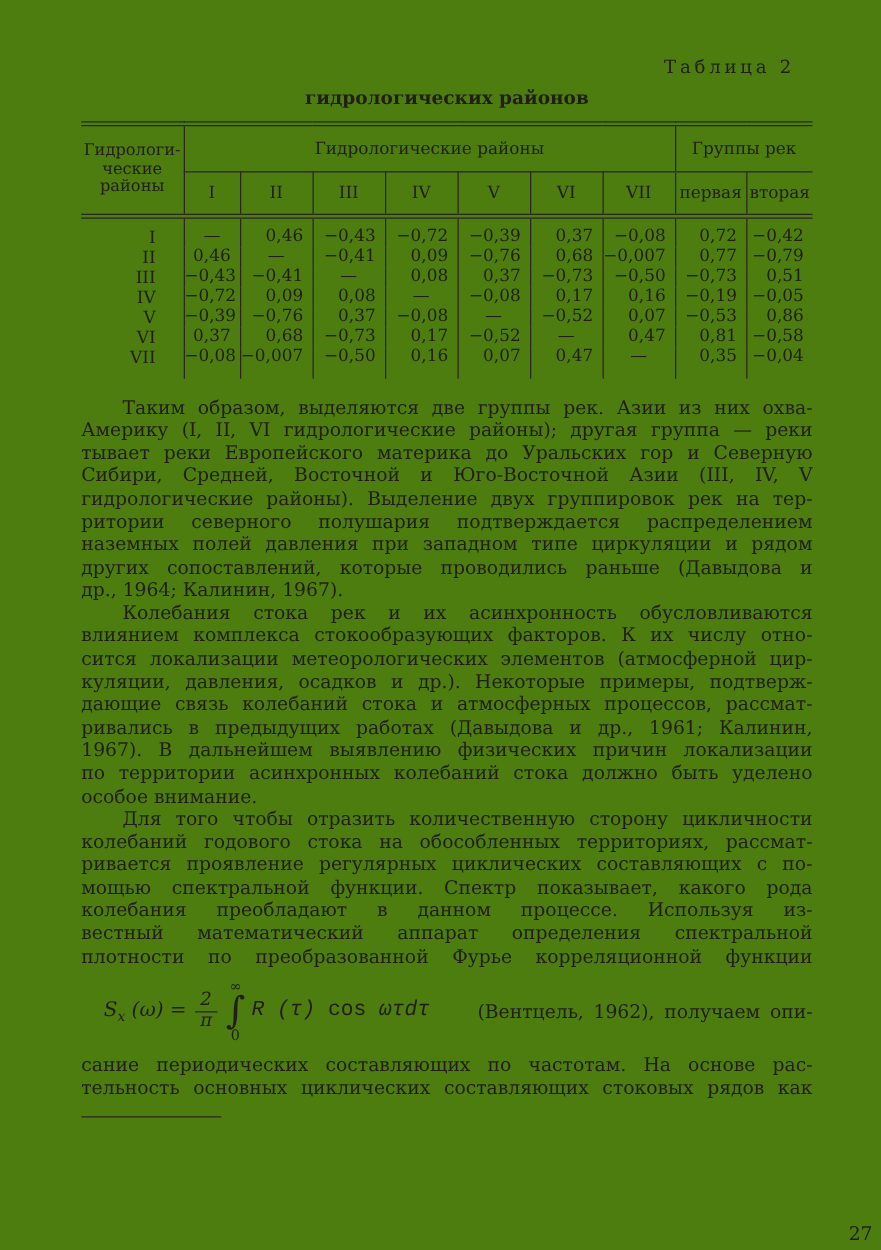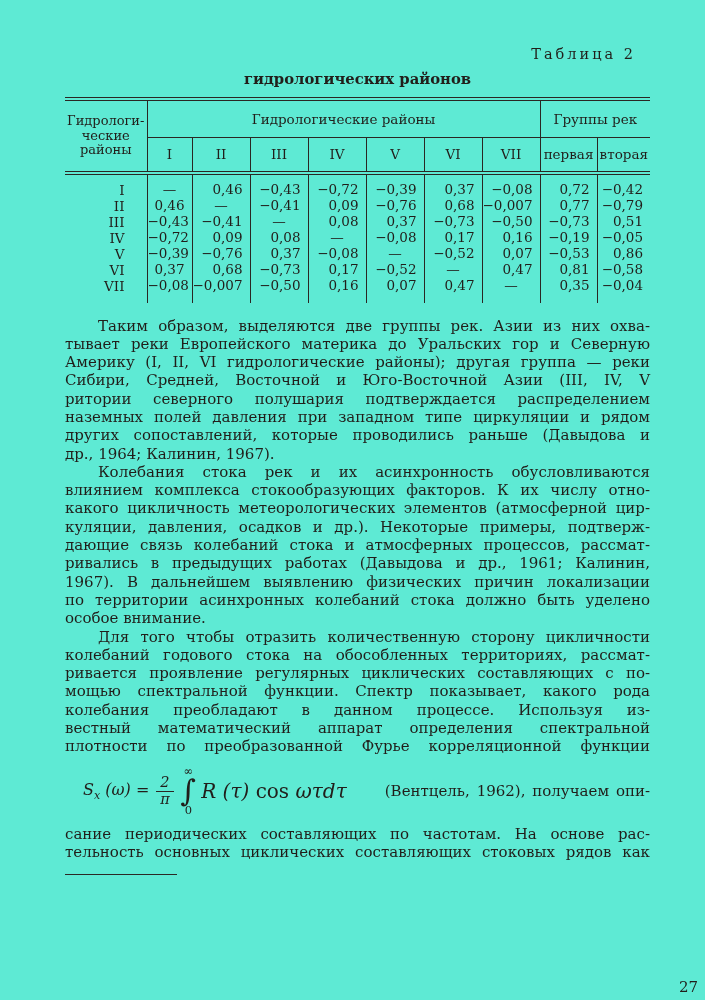--- a/index.html
+++ b/index.html
@@ -1,18 +1,18 @@
 <!DOCTYPE html>
 <html><head>
 <meta charset="utf-8">
 <style>
   html,body { margin:0; padding:0; }
   .page {
     position:relative; width:705px; height:1000px;
-    background:#5eead4; color:#211e1a; overflow:hidden;
+    background:#4d7c0f; color:#211e1a; overflow:hidden;
     font-family:"DejaVu Serif", serif;
   }
   .content { position:absolute; left:65px; top:0; width:585px; }
 
   .caption { margin-top:46px; text-align:right; padding-right:14px;
              font-size:14.5px; letter-spacing:3px; }
 
   .title { margin-top:7px; text-align:center; font-weight:bold;
            font-size:14.8px; line-height:19px; }
 
@@ -43,21 +43,21 @@
   .formula { display:flex; align-items:center; margin:6px 0 5px 18px; height:58px; }
   .f-lhs { font-style:italic; font-size:16px; white-space:nowrap; }
   .f-lhs sub { font-size:11px; }
   .frac { display:inline-flex; flex-direction:column; align-items:center;
           margin:0 5px 0 7px; font-size:14.5px; line-height:15px; font-style:italic; }
   .frac-num { padding:0 4px 1px; border-bottom:1px solid #2a2723; }
   .intg { display:inline-flex; flex-direction:column; align-items:center;
           line-height:1; margin:0 5px 0 2px; }
   .intg .lim { font-size:11.5px; line-height:12px; }
   .intg .sgn { font-size:30px; line-height:27px; font-style:italic; }
-  .f-int { font-style:italic; font-size:20px; white-space:nowrap; }
+  .f-int { font-style:italic; font-size:17px; white-space:nowrap;font-family:Liberation Mono, monospace; }
   .f-int .up { font-style:normal; }
   .f-cit { flex:1; margin-left:38px; text-align:justify; text-align-last:justify;
            font-size:15px; }
 
   .fn-rule { width:112px; border-top:1px solid #2b2824; margin-top:13px; }
   .footnote { margin-top:7px; font-size:13.5px; text-indent:30px; }
   .pageno { position:absolute; top:978px; right:7px; font-size:15px; }
 </style>
 </head>
 <body>
@@ -190,32 +190,33 @@
           <td class="c">—</td>
           <td>0,35</td>
           <td>−0,04</td>
         </tr>
       </tbody>
     </table>
 
     <div class="body-text">
       <div class="para">
         <div class="ln first">Таким образом, выделяются две группы рек. Азии из них охва-</div>
+        <div class="ln">Америку (I, II, VI гидрологические районы); другая группа — реки</div>
         <div class="ln">тывает реки Европейского материка до Уральских гор и Северную</div>
-        <div class="ln">Америку (I, II, VI гидрологические районы); другая группа — реки</div>
         <div class="ln">Сибири, Средней, Восточной и Юго-Восточной Азии (III, IV, V</div>
+        <div class="ln">гидрологические районы). Выделение двух группировок рек на тер-</div>
         <div class="ln">ритории северного полушария подтверждается распределением</div>
         <div class="ln">наземных полей давления при западном типе циркуляции и рядом</div>
         <div class="ln">других сопоставлений, которые проводились раньше (Давыдова и</div>
         <div class="ln last">др., 1964; Калинин, 1967).</div>
       </div>
       <div class="para">
         <div class="ln first">Колебания стока рек и их асинхронность обусловливаются</div>
         <div class="ln">влиянием комплекса стокообразующих факторов. К их числу отно-</div>
-        <div class="ln">какого цикличность метеорологических элементов (атмосферной цир-</div>
+        <div class="ln">сится локализации метеорологических элементов (атмосферной цир-</div>
         <div class="ln">куляции, давления, осадков и др.). Некоторые примеры, подтверж-</div>
         <div class="ln">дающие связь колебаний стока и атмосферных процессов, рассмат-</div>
         <div class="ln">ривались в предыдущих работах (Давыдова и др., 1961; Калинин,</div>
         <div class="ln">1967). В дальнейшем выявлению физических причин локализации</div>
         <div class="ln">по территории асинхронных колебаний стока должно быть уделено</div>
         <div class="ln last">особое внимание.</div>
       </div>
       <div class="para">
         <div class="ln first">Для того чтобы отразить количественную сторону цикличности</div>
         <div class="ln">колебаний годового стока на обособленных территориях, рассмат-</div>

